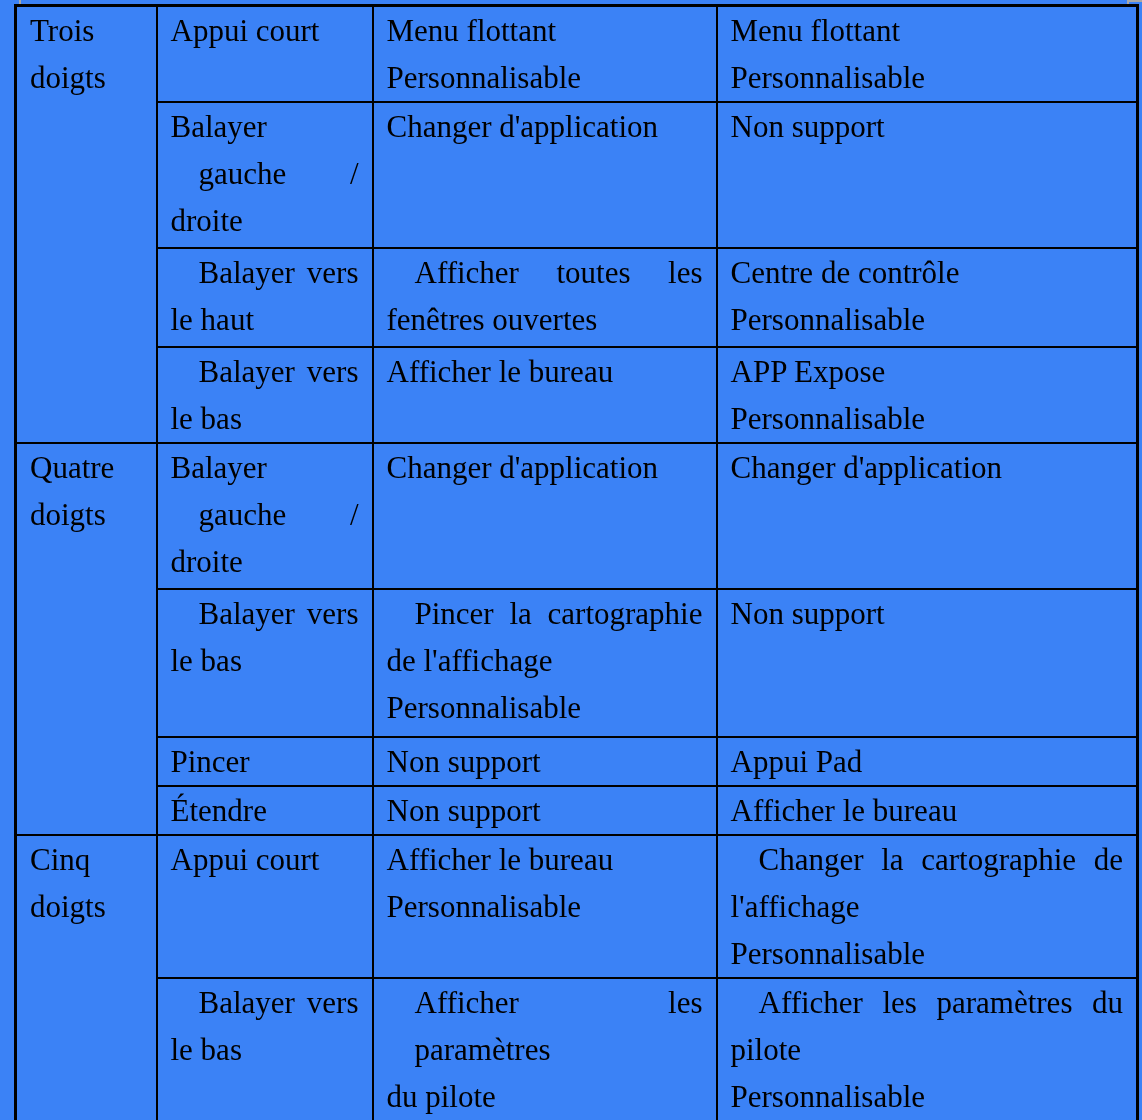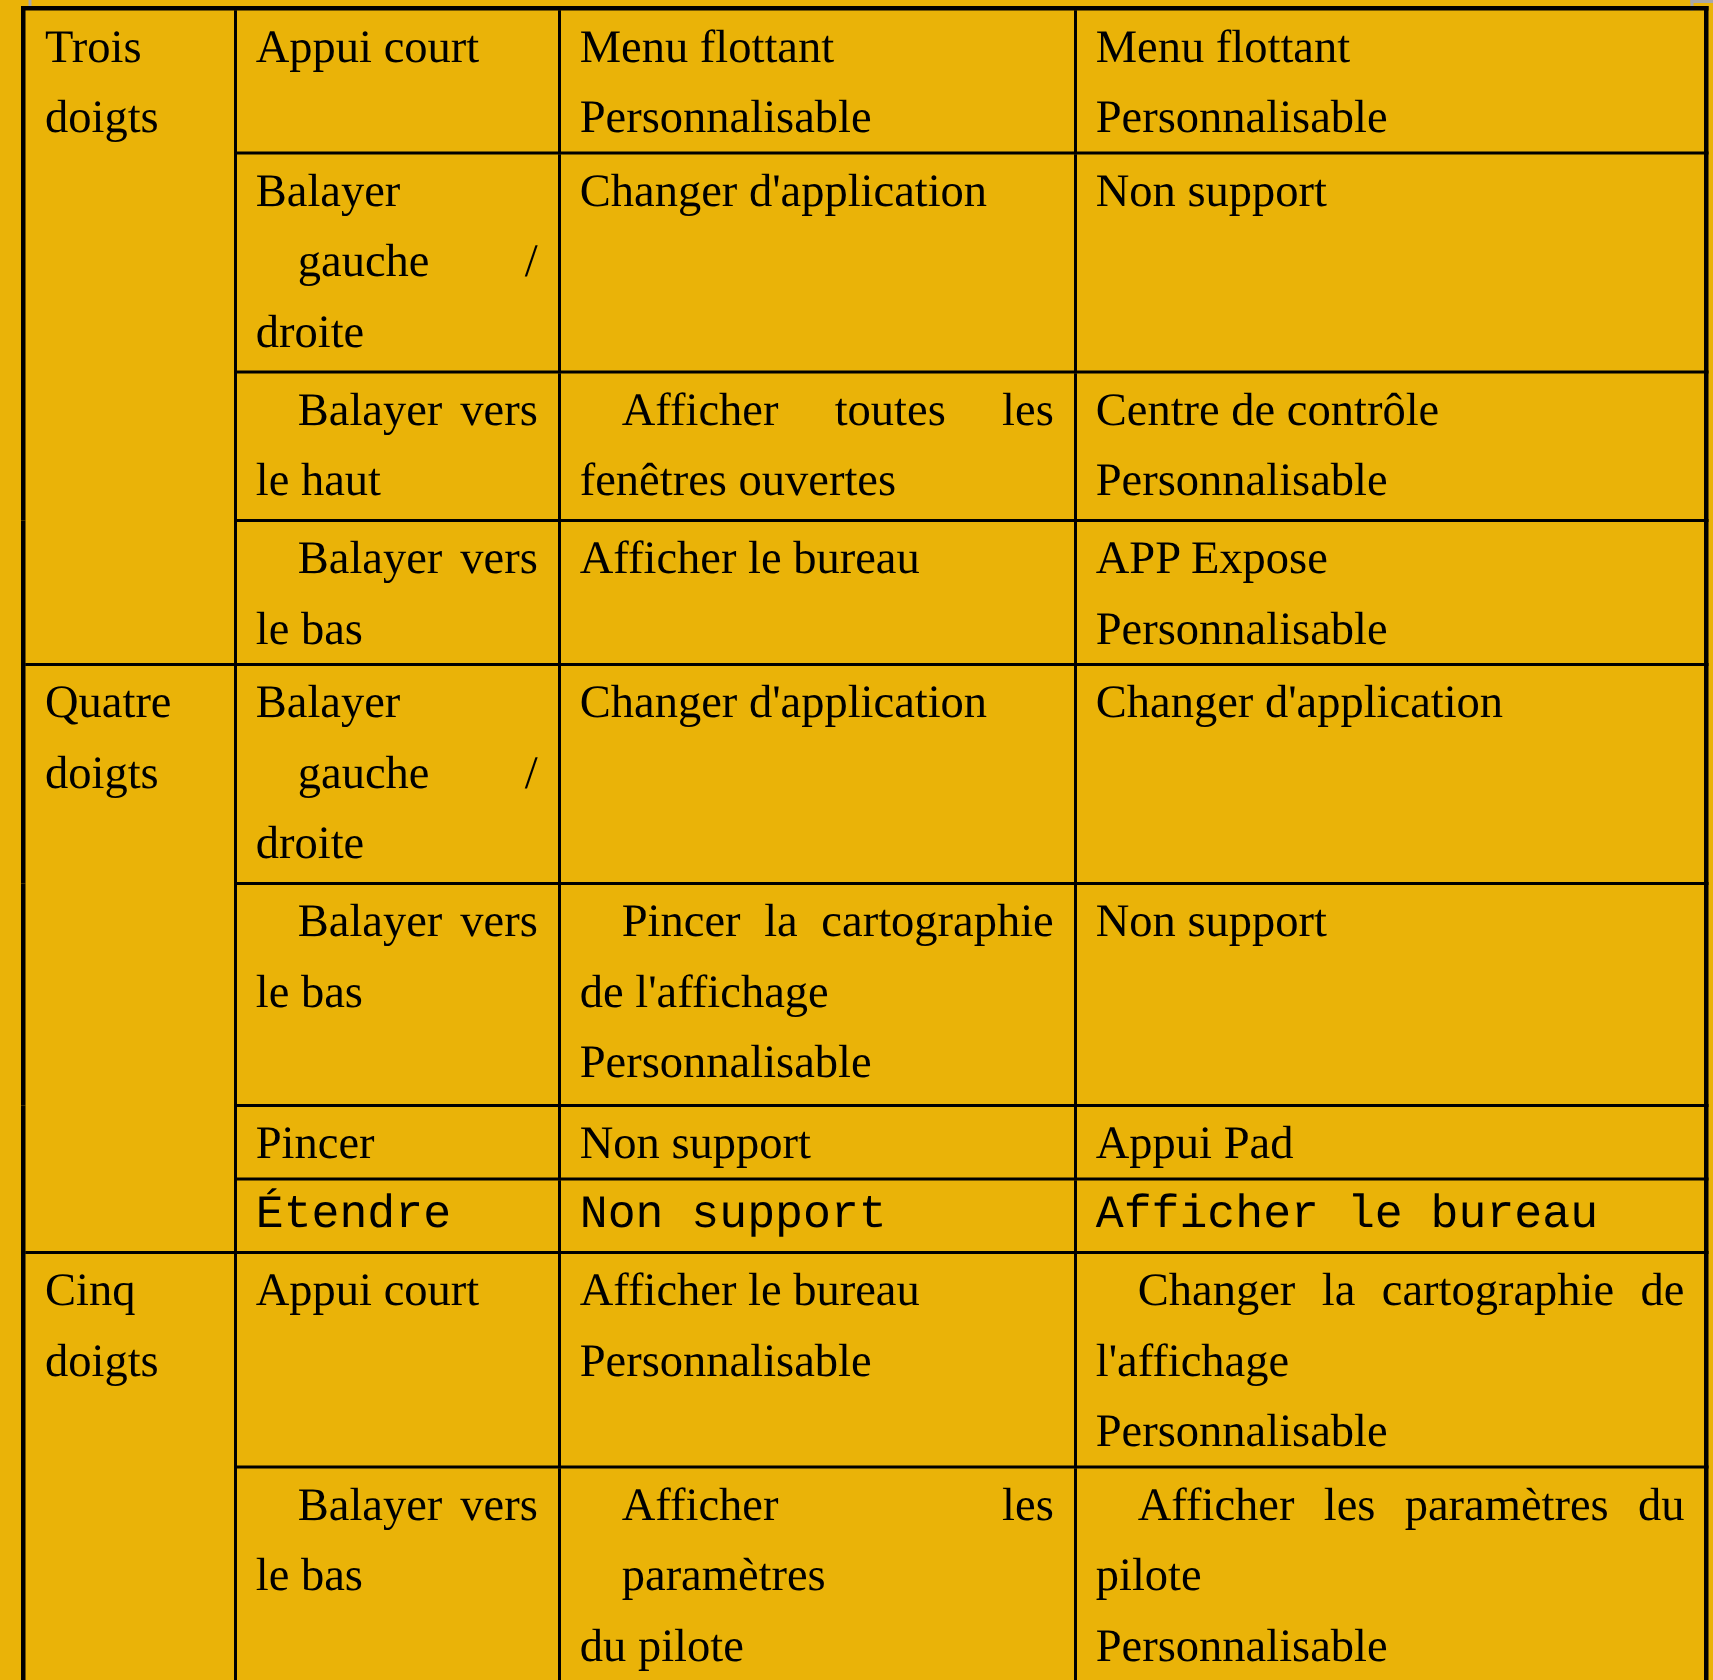--- a/index.html
+++ b/index.html
@@ -12,21 +12,21 @@
     width: 1142px;
     height: 1120px;
     overflow: hidden;
     font-family: "Liberation Serif", "DejaVu Serif", serif;
     color: #000000;
   }
   
   .page {
     position: absolute;
     inset: 0;
-    background: #eab308;
+    background: #3b82f6;
   }
   
   table.gestures {
     position: absolute;
     left: 14px;
     top: 4px;
     width: 1122px;
     border-collapse: collapse;
     table-layout: fixed;
     border: 3px solid #000000;
@@ -41,21 +41,21 @@
   }
   td.c-gesture { padding-left: 8px; padding-right: 6px; }
   
   table.gestures tr:nth-child(1)  { height: 95px;  }
   table.gestures tr:nth-child(2)  { height: 146px; }
   table.gestures tr:nth-child(3)  { height: 99px;  }
   table.gestures tr:nth-child(4)  { height: 94px;  }
   table.gestures tr:nth-child(5)  { height: 146px; }
   table.gestures tr:nth-child(6)  { height: 148px; }
   table.gestures tr:nth-child(7)  { height: 48px;  }
-  table.gestures tr:nth-child(8)  { height: 39px; font-family: Liberation Mono, monospace;  }
+  table.gestures tr:nth-child(8)  { height: 39px;  }
   table.gestures tr:nth-child(9)  { height: 143px; }
   table.gestures tr:nth-child(10) { height: 142px; }
   
   .ln { text-align: left; }
   .ln.j {
     text-align: justify;
     text-align-last: justify;
     margin-left: 28px;
   }
   

